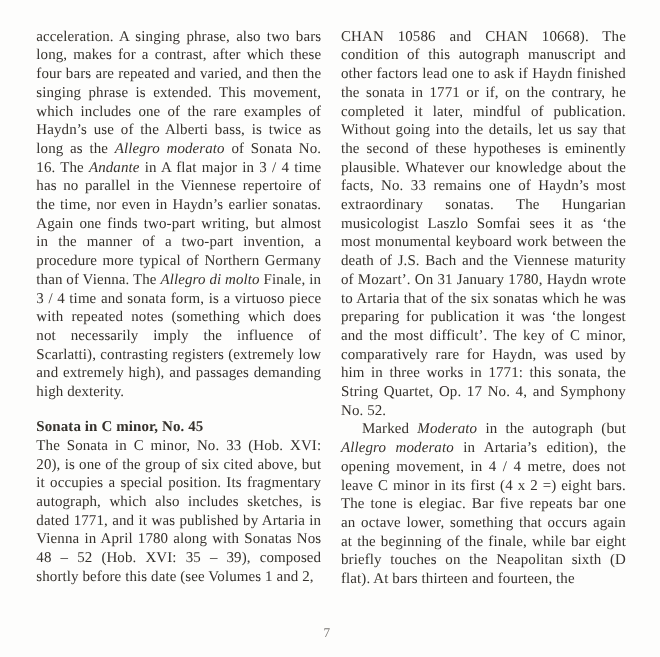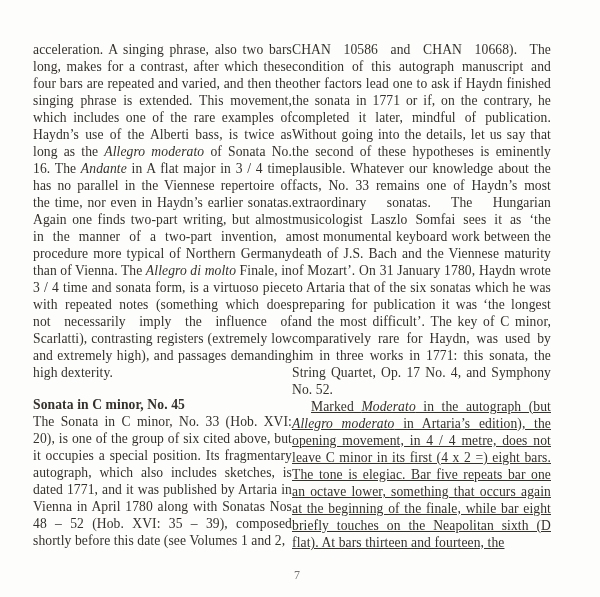--- a/index.html
+++ b/index.html
@@ -16,44 +16,44 @@
     position: relative;
     width: 600px;
     height: 597px;
     background: #fdfdfc;
     font-family: "Liberation Serif", serif;
     color: #35312c;
   }
   .columns {
     position: absolute;
     left: 33px;
-    top: 41px;
+    top: 24px;
     width: 536px;
     display: flex;
+    gap: 18px;
   }
   .col {
     width: 259px;
     flex: 0 0 259px;
   }
   .col p, .col h2 {
     margin: 0;
     font-size: 13.6px;
     line-height: 17px;
     text-align: justify;
     font-weight: normal;
     letter-spacing: 0.1px;
   }
   .col h2.heading {
     font-weight: bold;
     margin-top: 15px;
     text-align: left;
   }
   .col p.body-indent {
     text-indent: 19px;
-    text-decoration: underline;
   }
   .it { font-style: italic; }
   .bd { font-weight: bold; }
   .page-number {
     position: absolute;
     left: 0;
     right: 6px;
     bottom: 14px;
     text-align: center;
     font-size: 12px;

